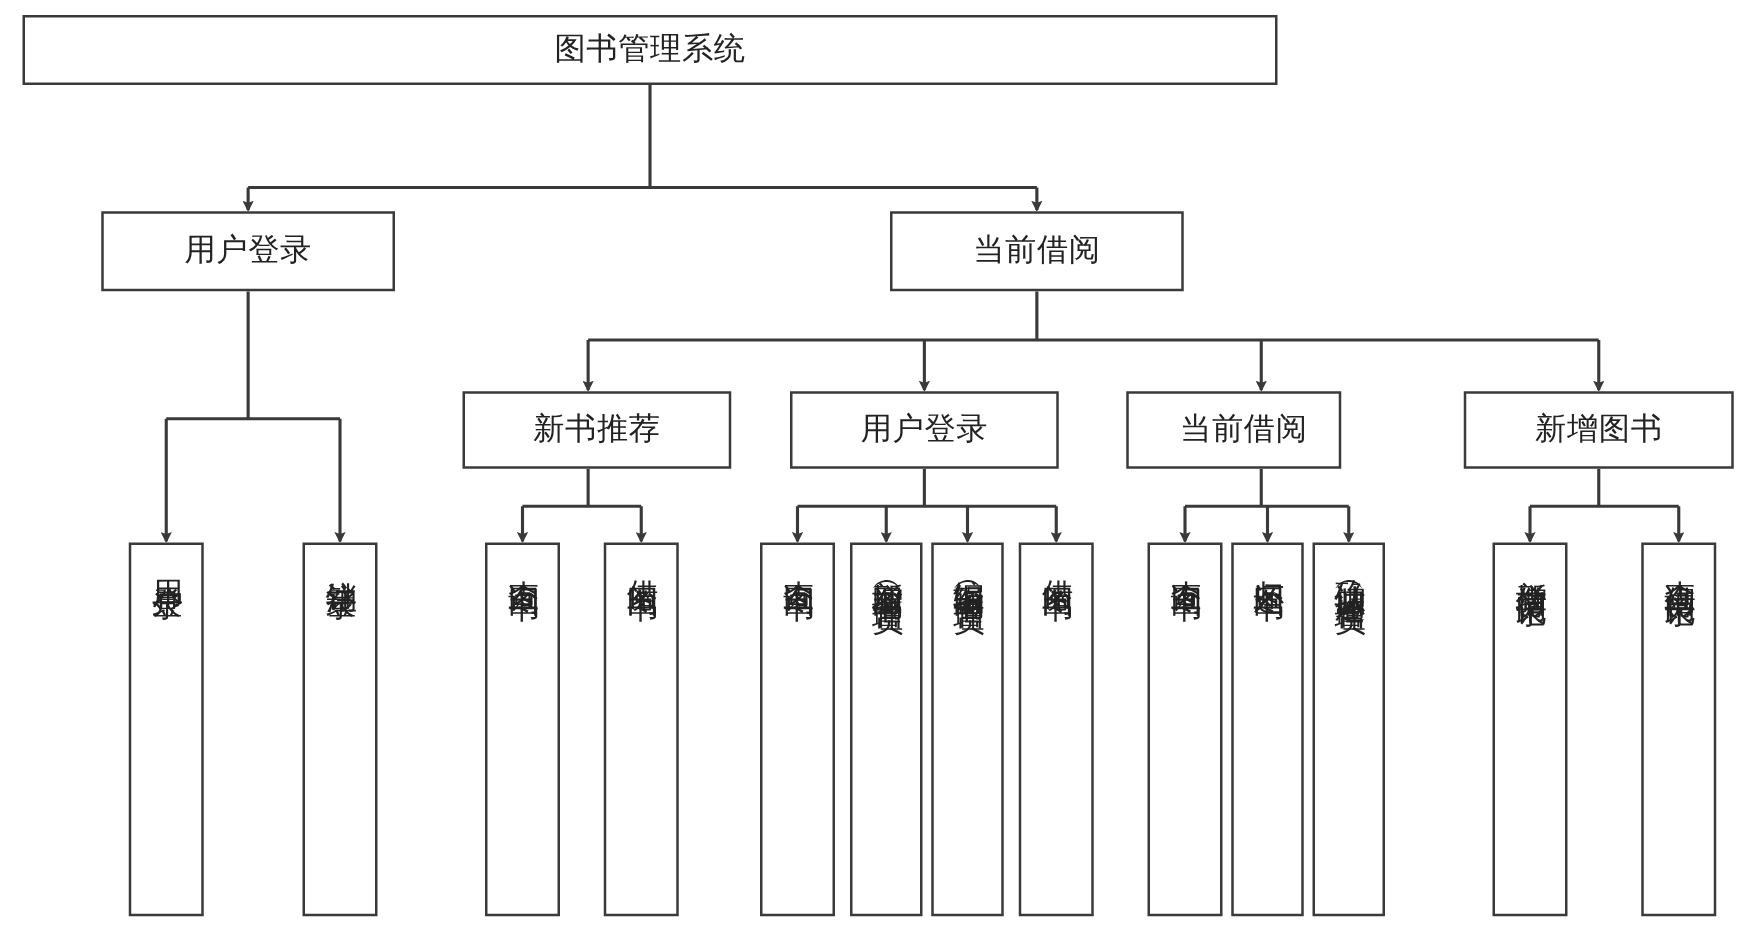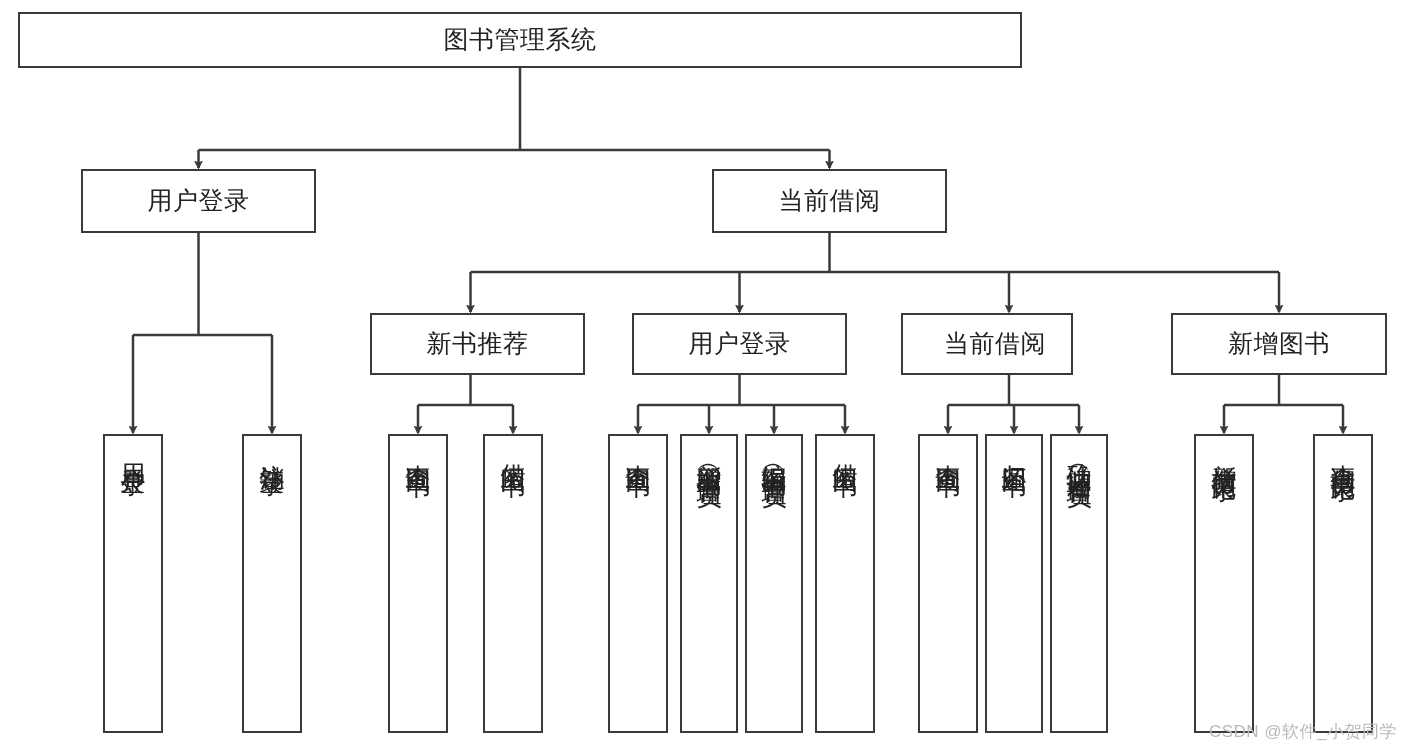--- a/index.html
+++ b/index.html
@@ -171,14 +171,13 @@
         <span class="lbl">确认归还（管理员）</span>
       </div>
       <div class="node vert" style="left: 1194px; top: 434px; width: 60px; height: 299px;">
         <span class="lbl">新增借阅记录</span>
       </div>
       <div class="node vert" style="left: 1313px; top: 434px; width: 60px; height: 299px;">
         <span class="lbl">查询借阅记录</span>
       </div>
     </div>
 
-  <div id="watermark">CSDN @软件_小贺同学</div>
 </div>
 
 </body></html>

